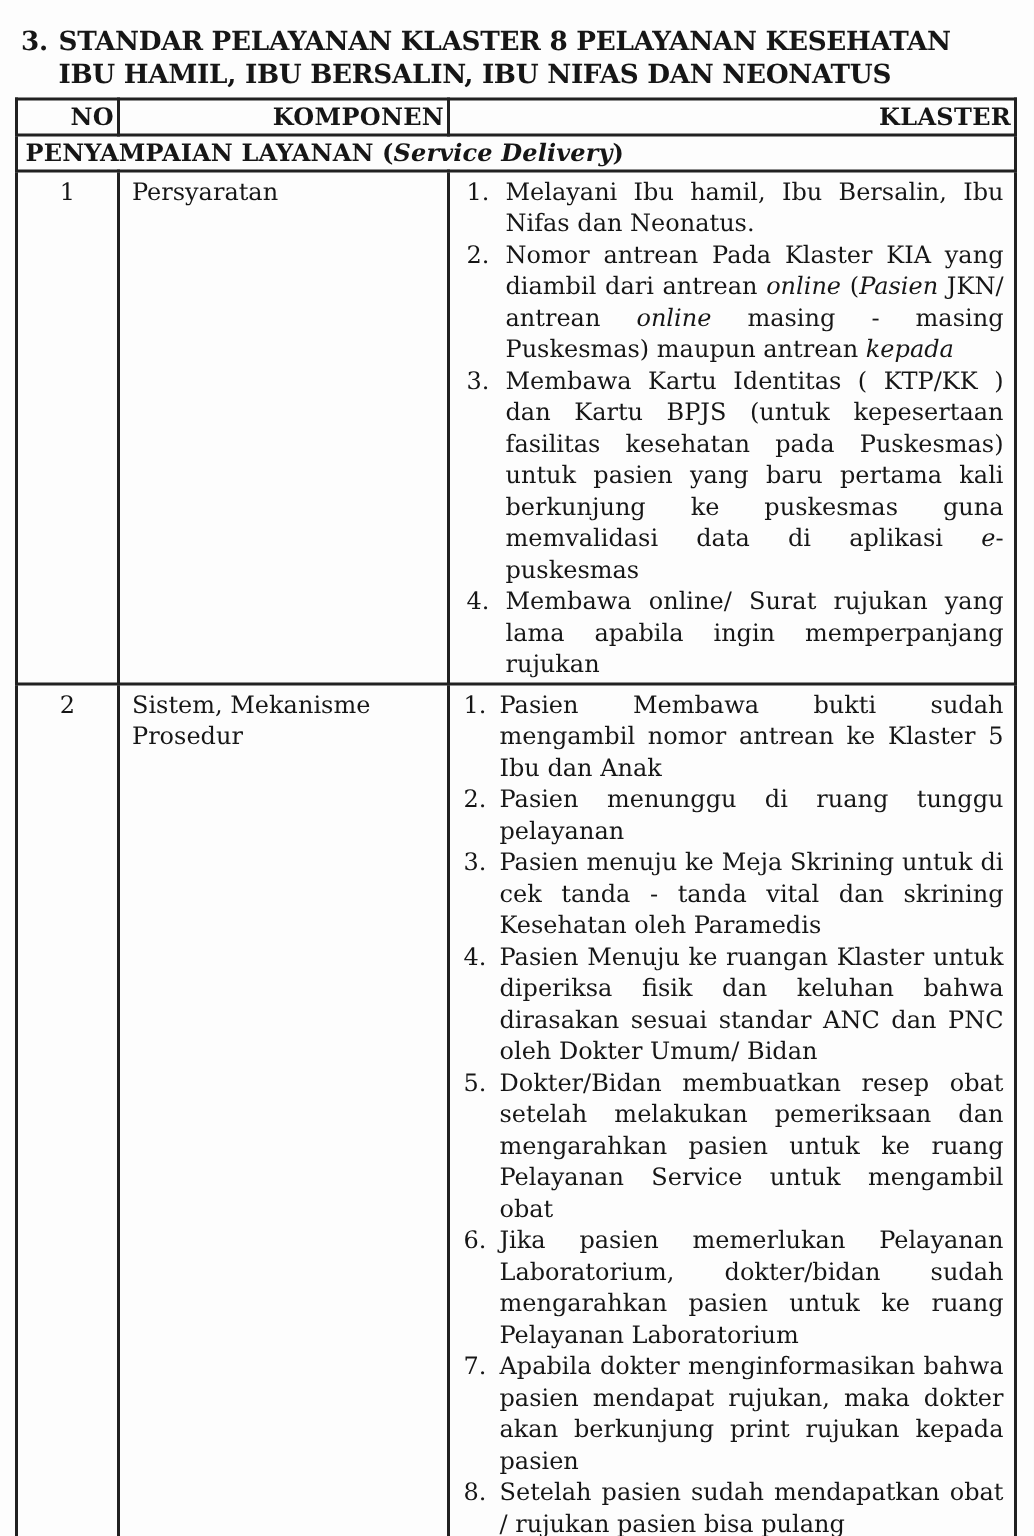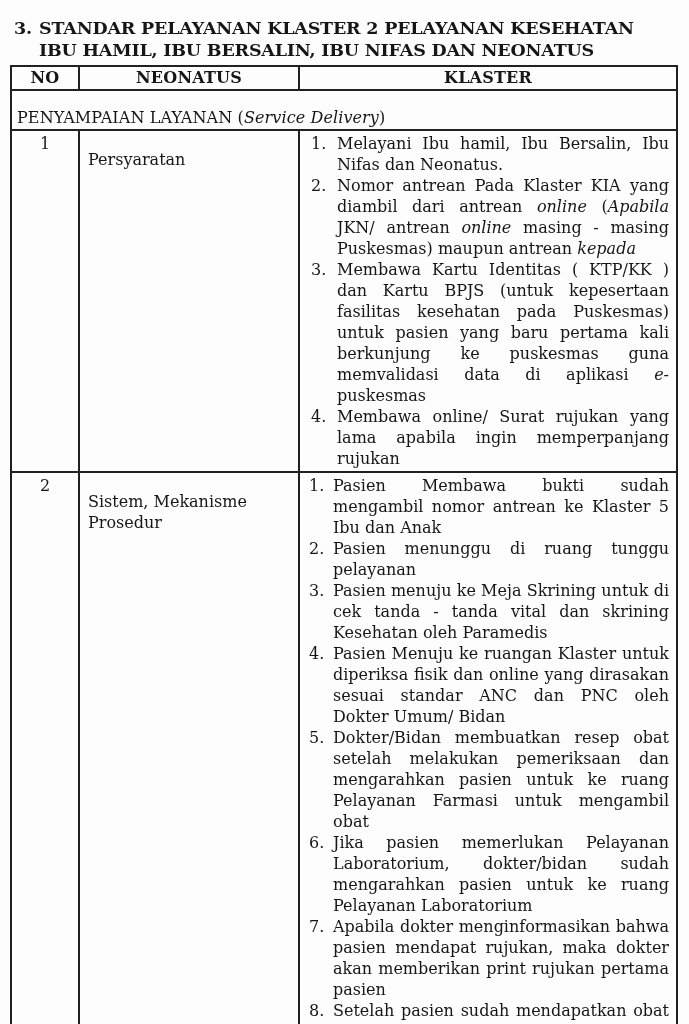--- a/index.html
+++ b/index.html
@@ -42,40 +42,40 @@
   .sp-table col.c1 { width: 68px; }
   .sp-table col.c2 { width: 220px; }
   .sp-table th, .sp-table td {
     border: 2px solid #212121;
     vertical-align: top;
     box-sizing: border-box;
   }
   .sp-table th {
     font-size: 16px;
     font-weight: bold;
-    text-align: center;
+    text-align: right;
     padding: 1px 2px 2px 2px;
     letter-spacing: 0.2px;
   }
   td.section-cell {
-    font-weight: normal;
+    font-weight: bold;
     font-size: 16px;
-    padding: 17px 2px 2px 5px;
+    padding: 1px 2px 2px 5px;
     letter-spacing: 0.1px;
   }
   td.no-cell {
     text-align: center;
     font-size: 16px;
     line-height: 21px;
     padding-top: 2px;
   }
   td.komp-cell {
     font-size: 16px;
     line-height: 21px;
-    padding: 18px 6px 2px 8px;
+    padding: 2px 6px 2px 8px;
   }
   td.uraian-cell {
     font-size: 16px;
     line-height: 21px;
     padding: 2px 7px 2px 6px;
   }
   td.r1 { height: 320px; }
   td.r2 { height: 572px; }
   .li {
     display: flex;
@@ -92,52 +92,52 @@
     text-align: justify;
   }
 </style>
 </head>
 <body>
 
 <div class="page">
 
   <div class="doc-title">
     <span class="title-num">3.</span>
-    <span class="title-text">STANDAR PELAYANAN KLASTER 2 PELAYANAN KESEHATAN IBU HAMIL, IBU BERSALIN, IBU NIFAS DAN NEONATUS</span>
+    <span class="title-text">STANDAR PELAYANAN KLASTER 8 PELAYANAN KESEHATAN IBU HAMIL, IBU BERSALIN, IBU NIFAS DAN NEONATUS</span>
   </div>
 
   <table class="sp-table">
     <colgroup>
       <col class="c1">
         <col class="c2">
         <col class="c3">
     </colgroup>
     <thead>
       <tr>
         <th>NO</th>
-        <th>NEONATUS</th>
+        <th>KOMPONEN</th>
         <th>KLASTER</th>
       </tr>
     </thead>
     <tbody>
       <tr>
         <td class="section-cell" colspan="3"><span>PENYAMPAIAN LAYANAN (</span><i>Service Delivery</i><span>)</span></td>
       </tr>
       <tr>
         <td class="no-cell r1">1</td>
         <td class="komp-cell r1">Persyaratan</td>
         <td class="uraian-cell r1">
           <div class="olist">
               <div class="li">
                 <span class="num">1.</span>
                 <span class="txt"><span>Melayani Ibu hamil, Ibu Bersalin, Ibu Nifas dan Neonatus.</span></span>
               </div>
               <div class="li">
                 <span class="num">2.</span>
-                <span class="txt"><span>Nomor antrean Pada Klaster KIA yang diambil dari antrean </span><i>online</i><span> (</span><i>Apabila</i><span> JKN/ antrean </span><i>online</i><span> masing - masing Puskesmas) maupun antrean </span><i>kepada</i></span>
+                <span class="txt"><span>Nomor antrean Pada Klaster KIA yang diambil dari antrean </span><i>online</i><span> (</span><i>Pasien</i><span> JKN/ antrean </span><i>online</i><span> masing - masing Puskesmas) maupun antrean </span><i>kepada</i></span>
               </div>
               <div class="li">
                 <span class="num">3.</span>
                 <span class="txt"><span>Membawa Kartu Identitas ( KTP/KK ) dan Kartu BPJS (untuk kepesertaan fasilitas kesehatan pada Puskesmas) untuk pasien yang baru pertama kali berkunjung ke puskesmas guna memvalidasi data di aplikasi </span><i>e</i><span>-puskesmas</span></span>
               </div>
               <div class="li">
                 <span class="num">4.</span>
                 <span class="txt"><span>Membawa online/ Surat rujukan yang lama apabila ingin memperpanjang rujukan</span></span>
               </div>
             </div>
@@ -155,33 +155,33 @@
               <div class="li">
                 <span class="num">2.</span>
                 <span class="txt"><span>Pasien menunggu di ruang tunggu pelayanan</span></span>
               </div>
               <div class="li">
                 <span class="num">3.</span>
                 <span class="txt"><span>Pasien menuju ke Meja Skrining untuk di cek tanda - tanda vital dan skrining Kesehatan oleh Paramedis</span></span>
               </div>
               <div class="li">
                 <span class="num">4.</span>
-                <span class="txt"><span>Pasien Menuju ke ruangan Klaster untuk diperiksa fisik dan online yang dirasakan sesuai standar ANC dan PNC oleh Dokter Umum/ Bidan</span></span>
+                <span class="txt"><span>Pasien Menuju ke ruangan Klaster untuk diperiksa fisik dan keluhan bahwa dirasakan sesuai standar ANC dan PNC oleh Dokter Umum/ Bidan</span></span>
               </div>
               <div class="li">
                 <span class="num">5.</span>
-                <span class="txt"><span>Dokter/Bidan membuatkan resep obat setelah melakukan pemeriksaan dan mengarahkan pasien untuk ke ruang Pelayanan Farmasi untuk mengambil obat</span></span>
+                <span class="txt"><span>Dokter/Bidan membuatkan resep obat setelah melakukan pemeriksaan dan mengarahkan pasien untuk ke ruang Pelayanan Service untuk mengambil obat</span></span>
               </div>
               <div class="li">
                 <span class="num">6.</span>
                 <span class="txt"><span>Jika pasien memerlukan Pelayanan Laboratorium, dokter/bidan sudah mengarahkan pasien untuk ke ruang Pelayanan Laboratorium</span></span>
               </div>
               <div class="li">
                 <span class="num">7.</span>
-                <span class="txt"><span>Apabila dokter menginformasikan bahwa pasien mendapat rujukan, maka dokter akan memberikan print rujukan pertama pasien</span></span>
+                <span class="txt"><span>Apabila dokter menginformasikan bahwa pasien mendapat rujukan, maka dokter akan berkunjung print rujukan kepada pasien</span></span>
               </div>
               <div class="li">
                 <span class="num">8.</span>
                 <span class="txt"><span>Setelah pasien sudah mendapatkan obat / rujukan pasien bisa pulang</span></span>
               </div>
             </div>
         </td>
       </tr>
     </tbody>
   </table>

